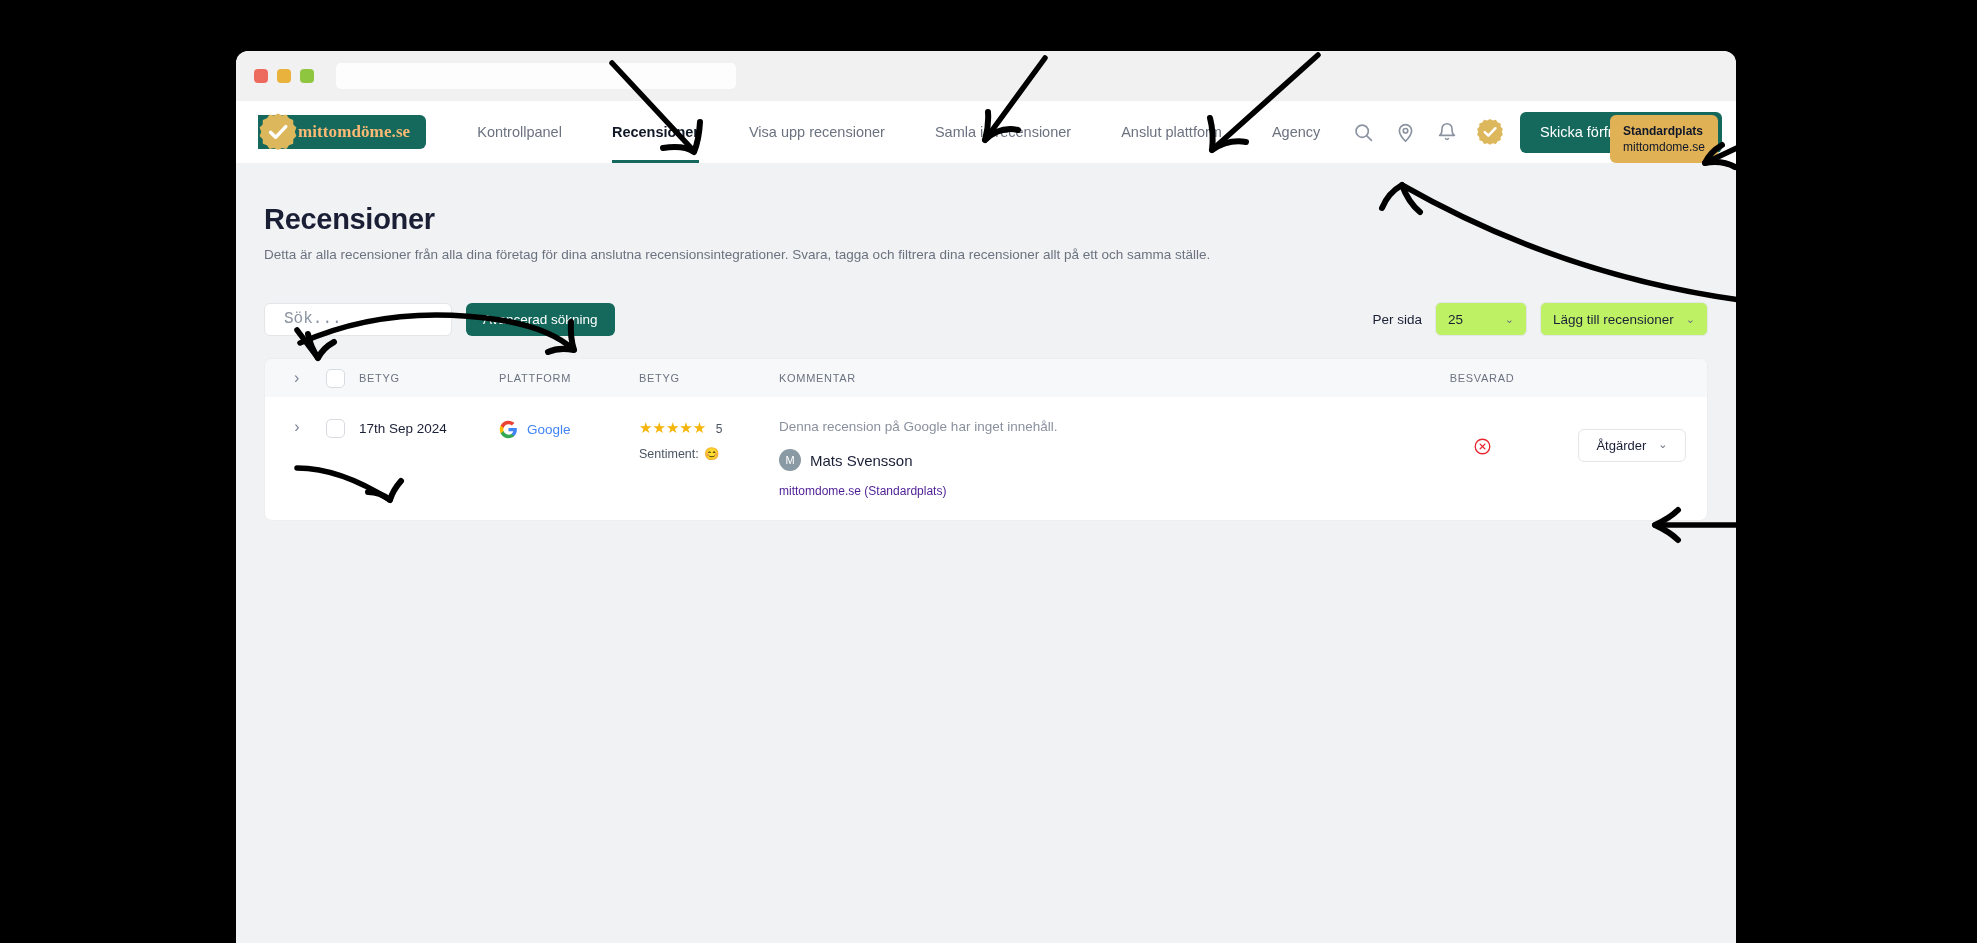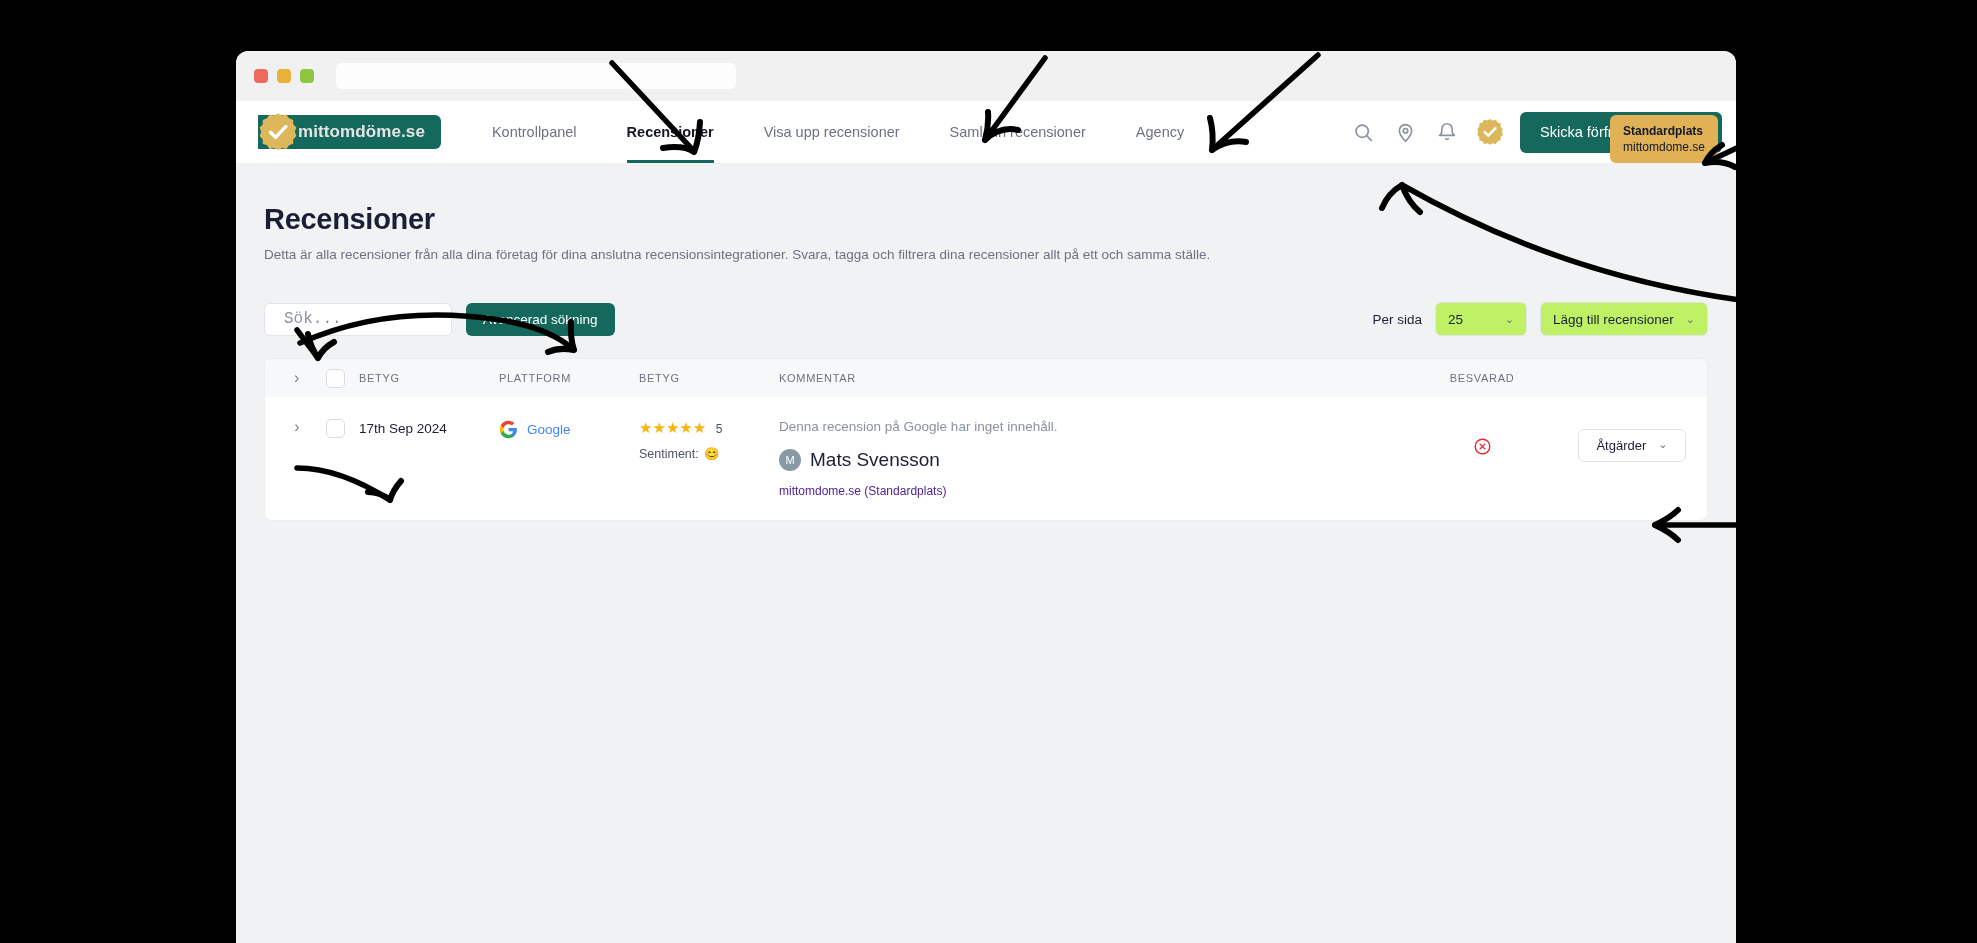--- a/index.html
+++ b/index.html
@@ -35,26 +35,27 @@
   }
 
   
   .navbar {
     height: 62px; background: #ffffff;
     display: flex; align-items: center;
     padding: 0 0 0 22px; gap: 0;
   }
   .logo { display: flex; align-items: center; position: relative; margin-right: 32px; }
   .logo-banner {
-    background: #14695c; color: #e5e5e5;
+    background: #14695c; color: #fdba74;
     font-weight: bold; font-size: 17px;
     padding: 7px 16px 7px 40px;
     border-radius: 0 6px 6px 0;
     letter-spacing: .1px;
     white-space: nowrap;
+    font-family: Liberation Serif, serif;
   }
   .logo-badge {
     position: absolute; left: 0; top: 50%;
     transform: translateY(-50%);
     width: 40px; height: 40px; z-index: 2;
   }
   .nav-links { display: flex; align-items: flex-start; gap: 12px; }
   .nav-link {
     font-size: 14.5px; color: #6b7280;
     padding: 0 19px; height: 62px;
@@ -153,21 +154,21 @@
   .stars { color: #f5b50a; font-size: 15px; letter-spacing: 0px; }
   .rating-num { font-size: 12px; color: #4b5563; margin-left: 5px; }
   .sentiment { font-size: 12.5px; color: #4b5563; margin-top: 9px; display: flex; align-items: center; gap: 6px; }
   .comment-text { font-size: 13.5px; color: #8a919e; }
   .reviewer { display: flex; align-items: center; gap: 9px; margin-top: 15px; }
   .avatar-circle {
     width: 22px; height: 22px; border-radius: 50%;
     background: #8a9aa5; color: #fff; font-size: 11px;
     display: flex; align-items: center; justify-content: center;
   }
-  .reviewer-name { font-size: 19px; color: #1a1f36; }
+  .reviewer-name { font-size: 15px; color: #1a1f36; }
   .source-text { font-size: 12px; color: #4c1d95; margin-top: 13px; }
   .actions-btn {
     background: #fff; border: 1px solid #e3e5e8; border-radius: 6px;
     padding: 8px 17px; font-size: 13px; color: #1a1f36;
     display: flex; align-items: flex-start; gap: 12px; cursor: pointer;
   }
 
   
   .annot { position: absolute; left: 0; top: 0; width: 1977px; height: 943px; pointer-events: none; z-index: 50; }
 </style>
@@ -195,20 +196,21 @@
           <path fill="#ddb75c" d="M20 1.5 L24 3.6 L28.4 2.6 L31 6.3 L35.2 7.9 L35.3 12.4 L38.4 15.6 L36.8 19.8 L38.4 24 L35.3 27.2 L35.2 31.7 L31 33.3 L28.4 37 L24 36 L20 38.1 L16 36 L11.6 37 L9 33.3 L4.8 31.7 L4.7 27.2 L1.6 24 L3.2 19.8 L1.6 15.6 L4.7 12.4 L4.8 7.9 L9 6.3 L11.6 2.6 L16 3.6 Z"></path>
           <path fill="none" stroke="#ffffff" stroke-width="3.4" stroke-linecap="round" stroke-linejoin="round" d="M12.5 20.2 L17.6 25.3 L27.8 14.6"></path>
         </svg>
       </div>
 
       <div class="nav-links">
         <div class="nav-link">Kontrollpanel</div>
         <div class="nav-link active">Recensioner</div>
         <div class="nav-link">Visa upp recensioner</div>
         <div class="nav-link">Samla in recensioner</div>
+        <div class="nav-link">Anslut plattform</div>
         <div class="nav-link">Agency</div>
       </div>
 
       <div class="nav-right">
         <div class="icon-btn">
           <svg width="21" height="21" viewBox="0 0 24 24" fill="none" stroke="#8b93a1" stroke-width="1.9" stroke-linecap="round">
             <circle cx="10.5" cy="10.5" r="7"></circle>
               <line x1="15.8" y1="15.8" x2="21" y2="21"></line>
           </svg>
         </div>

